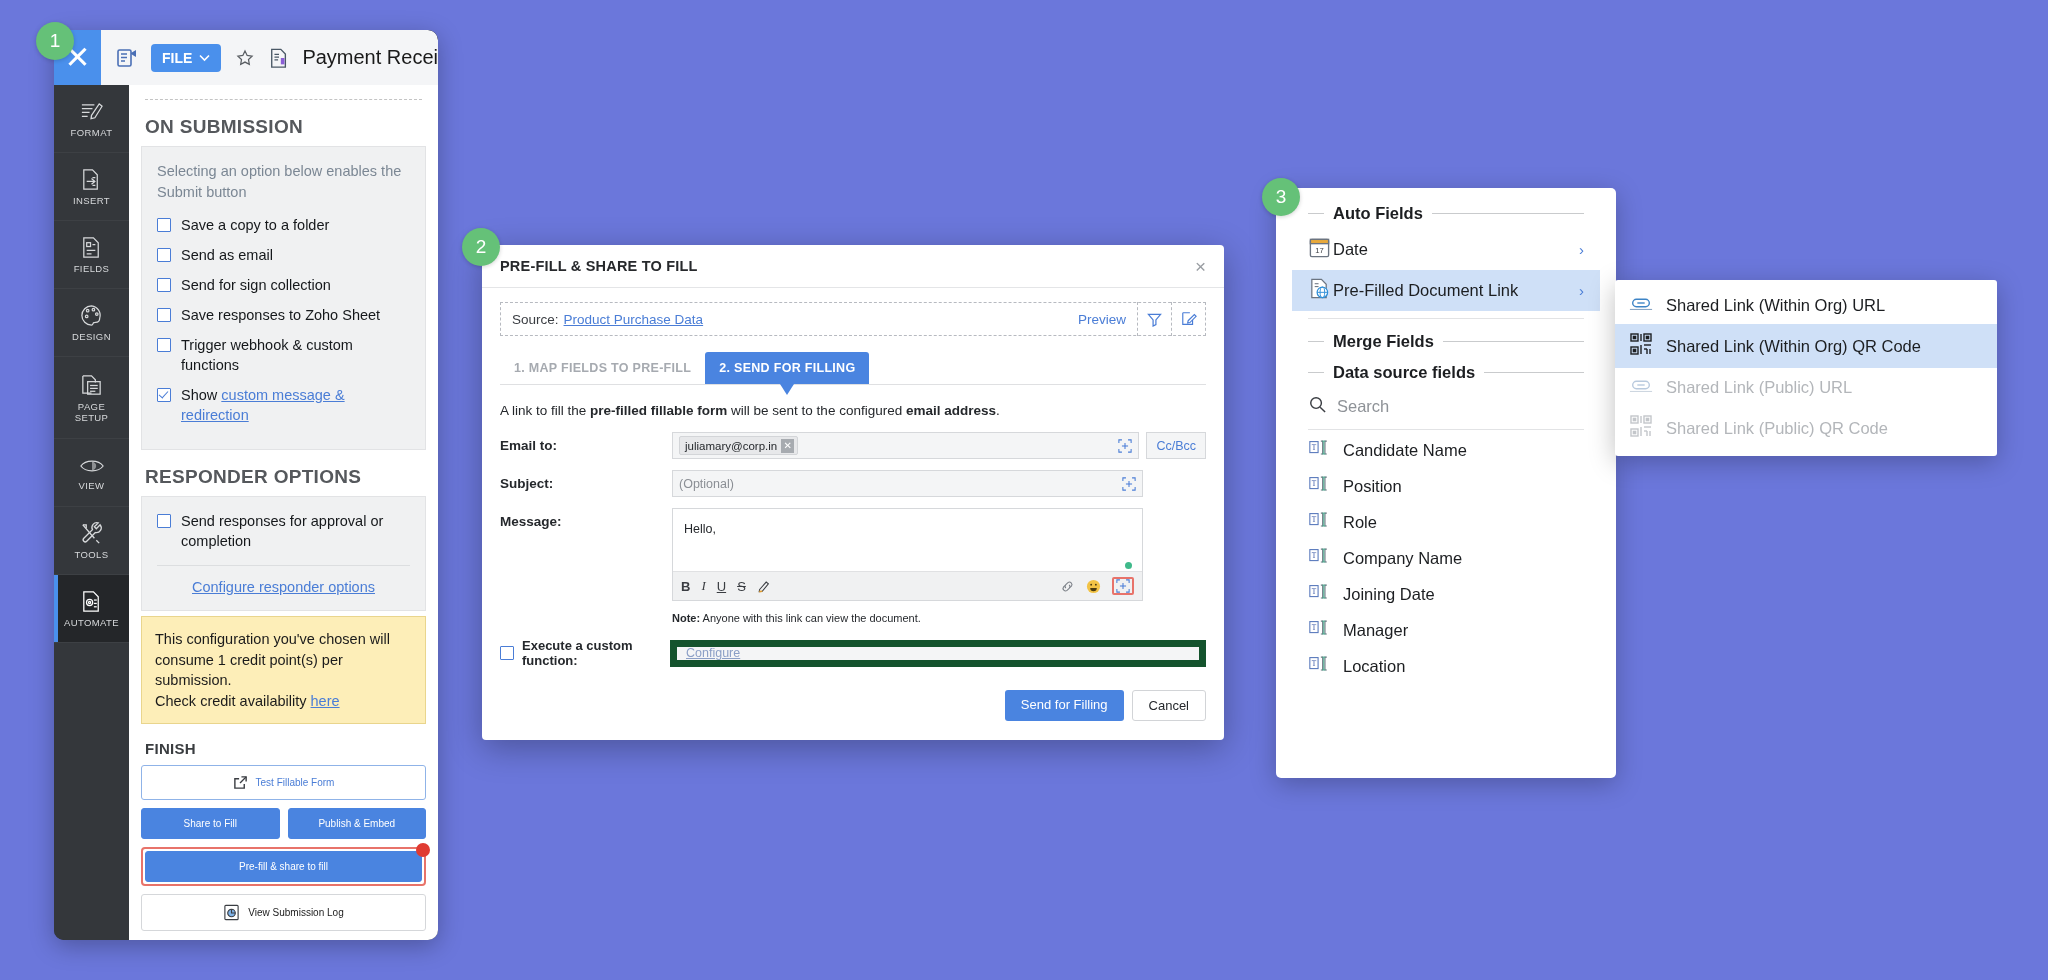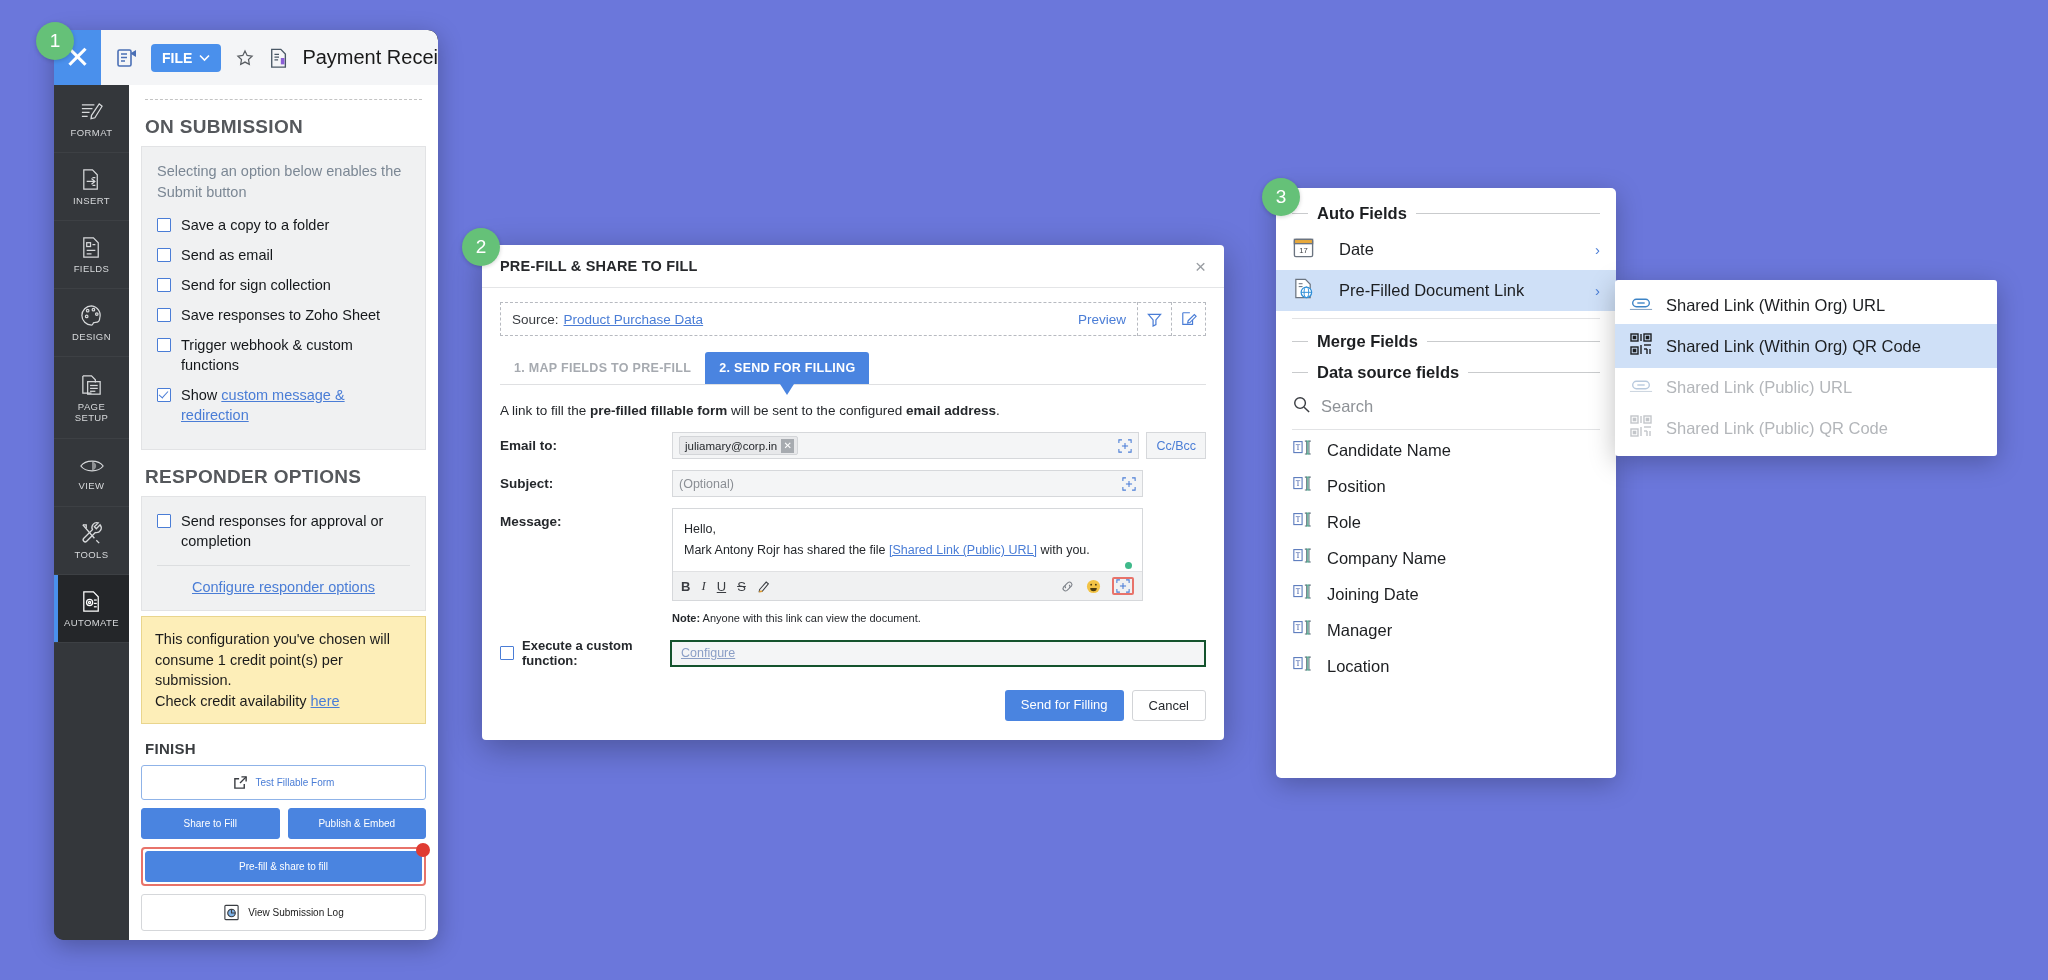--- a/index.html
+++ b/index.html
@@ -155,38 +155,38 @@
     background:#f0f1f2; border-top:1px solid #e0e1e3; height:29px; display:flex;
     align-items:center; padding:0 8px; gap:11px; font-size:13px; color:#3a3d42;
   }
   #msg-toolbar .gap{ flex:1; }
   #msg-toolbar .ti { cursor:pointer; display:flex; align-items:center; }
   #insert-hl { border:2px solid #e8736a; padding:0 2px; border-radius:2px; }
   #note-line { font-size:11px; color:#25282c; margin:6px 0 0 172px; }
   #cf-row { display:flex; align-items:center; margin-top:14px;}
   #cf-row .cbox{ margin-top:0; }
   #cf-label{ font-size:13px; font-weight:bold; color:#25282c; margin-left:8px; width:148px;}
-  #cf-input{ flex:1; border:2px solid #14532d; background:#f4f5f6; height:27px;
+  #cf-input{ flex:1; border:7px solid #14532d; background:#f4f5f6; height:27px;
              display:flex; align-items:center; padding:0 9px; }
   #modal-foot { display:flex; justify-content:flex-end; gap:8px; margin-top:22px; }
   #send-btn { background:#4a84e0; color:#fff; font-size:13px; padding:7px 16px; border-radius:3px; cursor:pointer;}
   #cancel-btn { background:#fff; border:1px solid #d2d4d7; color:#25282c; font-size:13px;
                 padding:7px 16px; border-radius:3px; cursor:pointer;}
 
   
   #autofields {
     position:absolute; left:1276px; top:188px; width:340px; height:590px;
-    background:#fff; border-radius:5px; box-shadow:0 6px 26px rgba(0,0,0,.25); padding:10px 0;
+    background:#fff; border-radius:5px; box-shadow:0 6px 26px rgba(0,0,0,.25); padding:10px 16px;
   }
   .group-head { display:flex; align-items:center; gap:9px; padding:6px 16px; }
   .group-head .gl { width:16px; height:1px; background:#c9cbcd; }
   .group-head .gt { font-size:16.5px; font-weight:bold; color:#1c1e21; white-space:nowrap;}
   .group-head .gr { flex:1; height:1px; background:#c9cbcd; }
   .af-item {
-    display:flex; align-items:center; gap:24px; padding:7px 16px; cursor:pointer; font-size:16.5px;
+    display:flex; align-items:center; gap:2px; padding:7px 16px; cursor:pointer; font-size:16.5px;
     color:#1c1e21;
   }
   .af-item.selected { background:#cfe0f7; }
   .af-item .chev { margin-left:auto; color:#4a7dd6; font-size:15px; }
   .af-sep { border-top:1px solid #e2e3e5; margin:7px 16px; }
   #af-search { display:flex; align-items:center; gap:10px; padding:7px 16px; }
   #af-search .ph { font-size:16.5px; color:#8e9297; }
   #af-search-line { border-top:1px solid #e2e3e5; margin:4px 16px 2px 16px; }
   .ds-item { display:flex; align-items:center; gap:13px; padding:6px 16px; font-size:16.5px;
              color:#1c1e21; cursor:pointer; }
@@ -483,21 +483,20 @@
         </span>
       </div>
       <div style="width:63px"></div>
     </div>
 
     <div class="frow">
       <div class="flabel">Message:</div>
       <div id="msg-box">
         <div id="msg-text">
           <div>Hello,</div>
-          <div><span>Mark Antony Rojr has shared the file </span><span class="lnk">[Shared Link (Public) URL]</span><span> with you.</span></div>
           <div id="green-dot"></div>
         </div>
         <div id="msg-toolbar">
           <span class="ti" style="font-weight:bold">B</span>
           <span class="ti" style="font-style:italic; font-family:'Liberation Serif',serif">I</span>
           <span class="ti" style="text-decoration:underline">U</span>
           <span class="ti" style="text-decoration:line-through">S</span>
           <span class="ti">
             <svg width="14" height="14" viewBox="0 0 16 16" fill="none" stroke="#3a3d42" stroke-width="1.2">
               <path d="M3 12 L10.5 3.5 L13 5.5 L6 14 L2.5 14.5z"></path>

